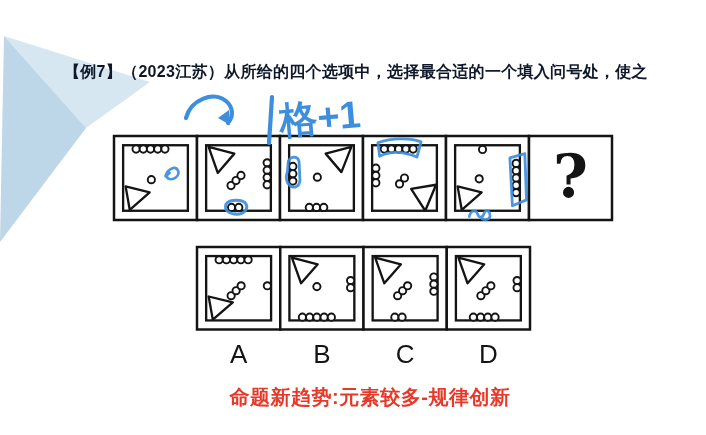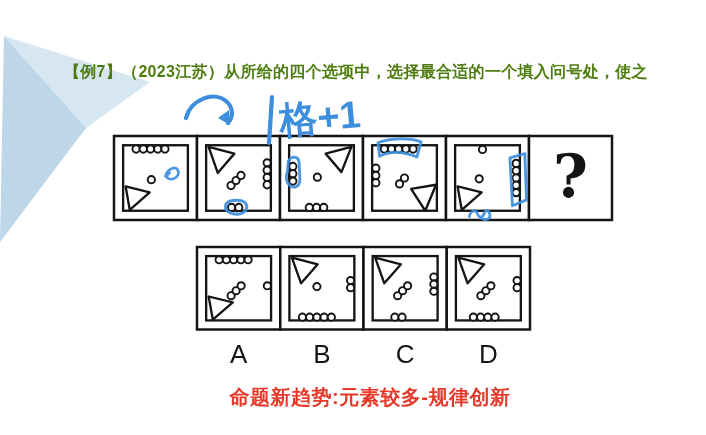--- a/index.html
+++ b/index.html
@@ -1,20 +1,20 @@
 <!DOCTYPE html>
 <html style="--red: #E6392A;"><head>
 <meta charset="utf-8">
 <style>
   html,body{margin:0;padding:0;}
   body{background:#e9e9e9;font-family:"Liberation Sans","DejaVu Sans",sans-serif;}
   .slide{position:relative;width:706px;height:435px;background:#ffffff;overflow:hidden;}
   svg{overflow:visible;display:block;}
   .decor{position:absolute;left:0;top:0;}
-  .title-line{position:absolute;color:#4d7c0f;font-size:16px;font-weight:600;letter-spacing:.3px;white-space:nowrap;}
+  .title-line{position:absolute;color:#0f172a;font-size:16px;font-weight:600;letter-spacing:.3px;white-space:nowrap;}
   .title-line.l1{left:64px;top:62px;}
   .title-line.l2{left:27px;top:90px;}
   .annotation-svg{position:absolute;left:175px;top:85px;z-index:5;}
   .strip{position:absolute;}
   .strip.row1{left:114px;top:136px;}
   .strip.row2{left:197px;top:247px;}
   .labels-row{position:absolute;left:197px;top:339px;width:333px;display:flex;}
   .labels-row span{flex:1;text-align:center;font-size:26px;font-weight:500;color:#141414;}
   .footer-note{position:absolute;left:0;top:384px;width:100%;text-align:center;
     font-size:20px;font-weight:600;padding-left:34px;box-sizing:border-box;

